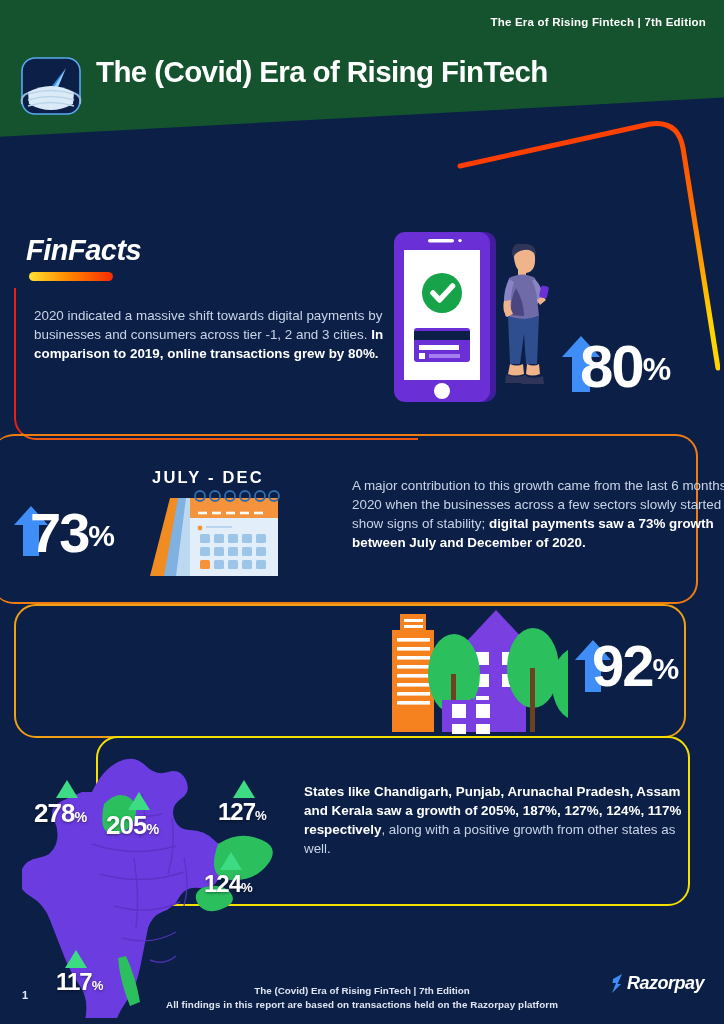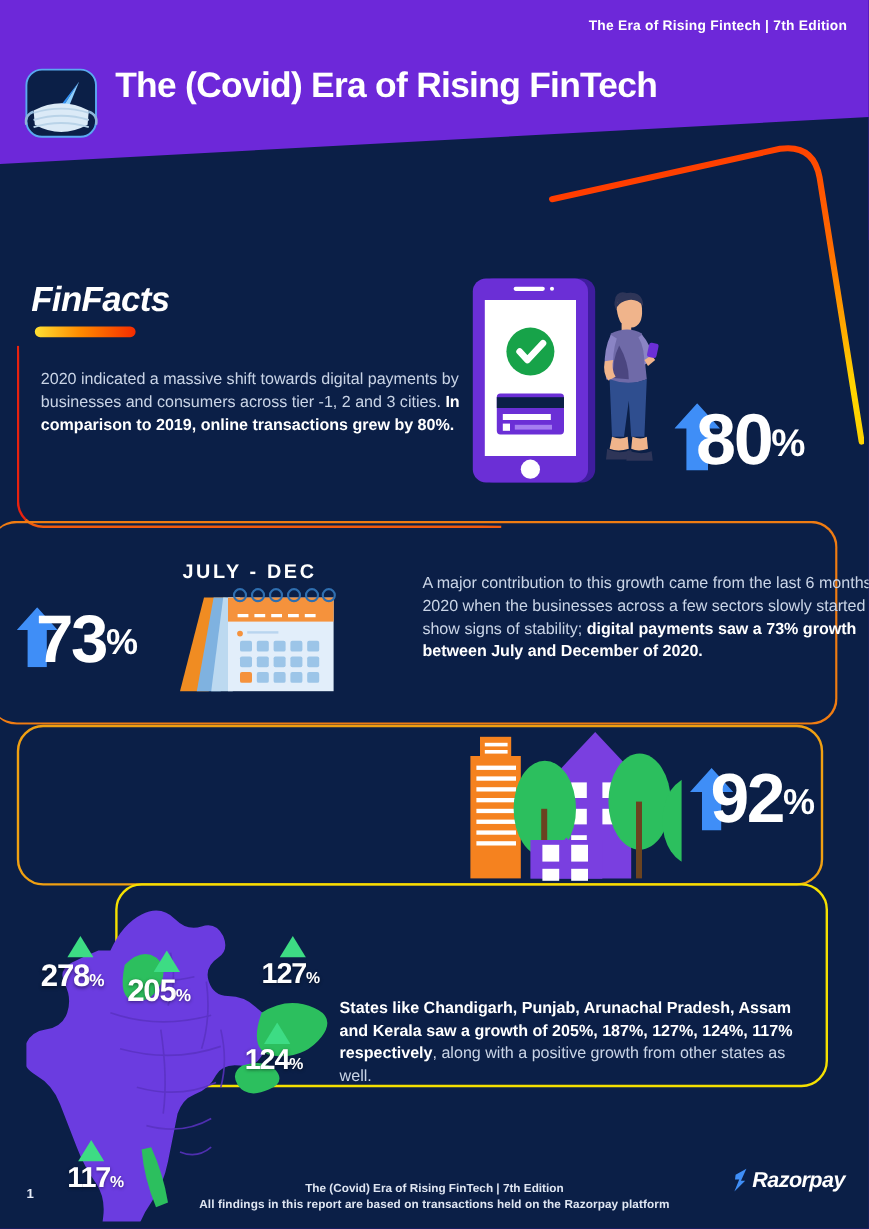--- a/index.html
+++ b/index.html
@@ -5,21 +5,21 @@
   * { box-sizing: border-box; margin: 0; padding: 0; }
   html, body {
     width: 724px; height: 1024px;
     background: #3d0099;
     font-family: "Liberation Sans", sans-serif;
     overflow: hidden;
   }
   #page {
     position: relative;
     width: 724px; height: 1024px;
-    background: #6d28d9;
+    background: #14532d;
     overflow: hidden;
   }
 
   
   .navy-panel {
     position: absolute;
     left: -60px; top: 140px;
     width: 840px; height: 1000px;
     background: #0b1f47;
     border-radius: 22px;
@@ -344,21 +344,21 @@
 
   <svg class="arrow-up" style="left:575px;top:640px;width:36px;height:52px;" viewBox="0 0 36 52">
     <path d="M18 0 L36 20 H26 V52 H10 V20 H0 Z" fill="#3f8ef7"></path>
   </svg>
   <div class="pct" style="left:592px; top:642px;">
     <span class="num" style="font-size:58px;">92</span>
     <span class="sym" style="font-size:30px; padding-bottom:4px;">%</span>
   </div>
 
   <div id="card4-frame"></div>
-  <div class="card-body" style="left:283px; top:782px; width:400px;margin-top:48px;">
+  <div class="card-body" style="left:304px; top:782px; width:400px;">
     <b>States like Chandigarh, Punjab, Arunachal Pradesh, Assam and Kerala saw a growth of 205%, 187%, 127%, 124%, 117% respectively</b><span>, along with a positive growth from other states as well.</span>
   </div>
 
   <svg style="position:absolute;left:22px;top:748px;width:265px;height:270px;" viewBox="0 0 265 270">
     <g>
       <path d="M70 44 q10 -22 26 -30 q16 -8 28 4 q10 10 22 6 q12 -4 18 8 q5 12 -4 18
                q-12 8 -8 20 q4 12 16 12 q14 0 24 10 q10 10 24 6 q14 -4 22 6
                q8 10 -4 18 q-12 8 -22 4 q-10 -4 -16 6 q-6 10 -18 8 q-14 -2 -20 8
                q-6 12 -18 16 q-10 4 -14 16 l-8 40 q-4 20 -14 34 q-10 14 -14 32
                l-8 30 q-4 12 -14 4 q-10 -8 -8 -22 l4 -32 q2 -16 -6 -28

